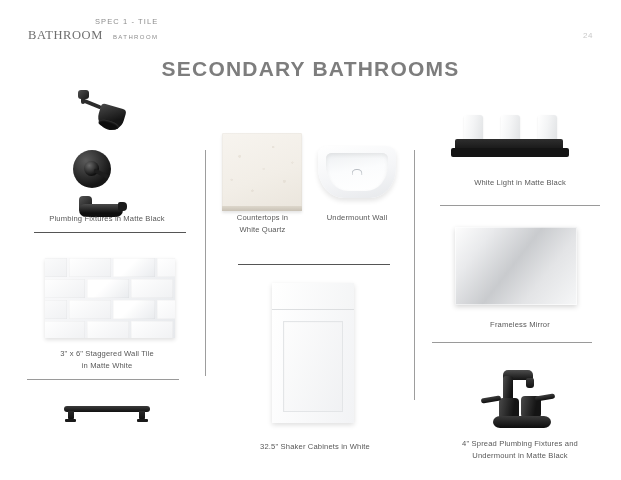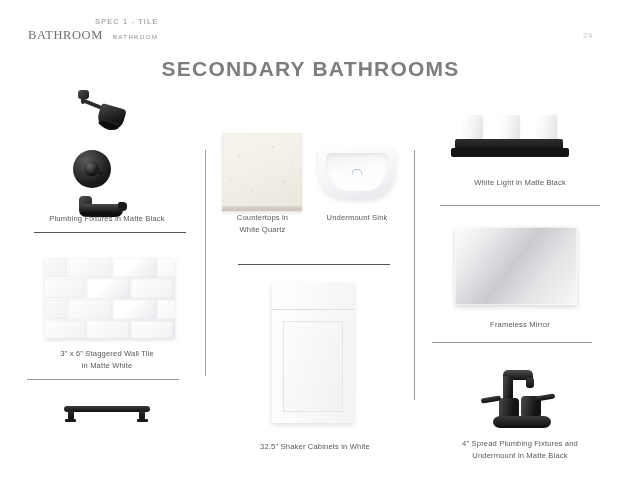--- a/index.html
+++ b/index.html
@@ -446,21 +446,21 @@
     <div>White Quartz</div>
   </div>
 
   <div class="cell" style="left:318px; top:146px;">
     <div class="sink-outer">
       <div class="sink-basin">
         <i class="sink-drain"></i>
       </div>
     </div>
   </div>
-  <div class="caption" style="left:304px; top:212px; width:106px;">Undermount Sink</div>
+  <div class="caption" style="left:304px; top:212px; width:106px;">Undermount Wall</div>
 
   <div class="hrule" style="left:238px; top:264px; width:152px;"></div>
 
   <div class="cell" style="left:272px; top:283px;">
     <div class="cab">
       <i class="cab-edge"></i>
       <div class="cab-drawer"></div>
       <div class="cab-door">
         <div class="cab-panel"></div>
       </div>

